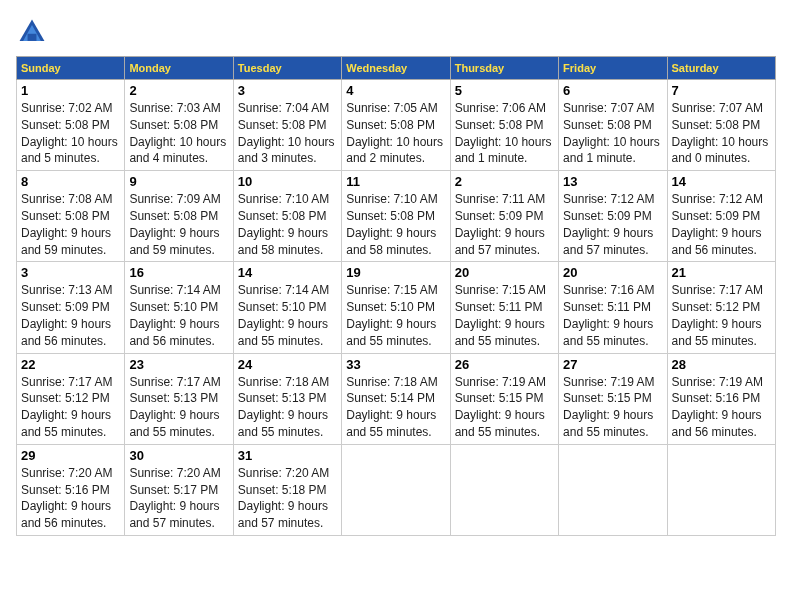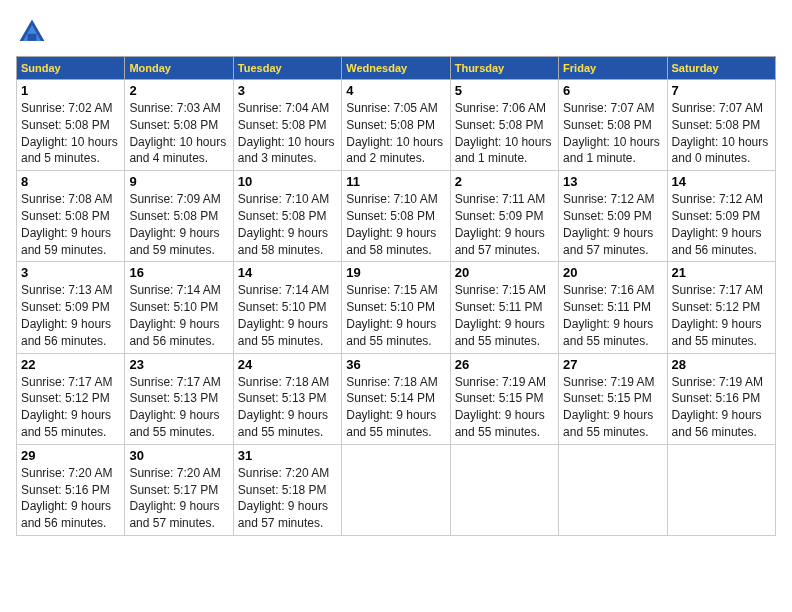--- a/index.html
+++ b/index.html
@@ -320,21 +320,21 @@
       </td>
         <td>
         <span class="day-num">24</span>
         <div class="day-info">
           Sunrise: 7:18 AM<br>
           Sunset: 5:13 PM<br>
           Daylight: 9 hours and 55 minutes.
         </div>
       </td>
         <td>
-        <span class="day-num">36</span>
+        <span class="day-num">33</span>
         <div class="day-info">
           Sunrise: 7:18 AM<br>
           Sunset: 5:14 PM<br>
           Daylight: 9 hours and 55 minutes.
         </div>
       </td>
         <td>
         <span class="day-num">26</span>
         <div class="day-info">
           Sunrise: 7:19 AM<br>

